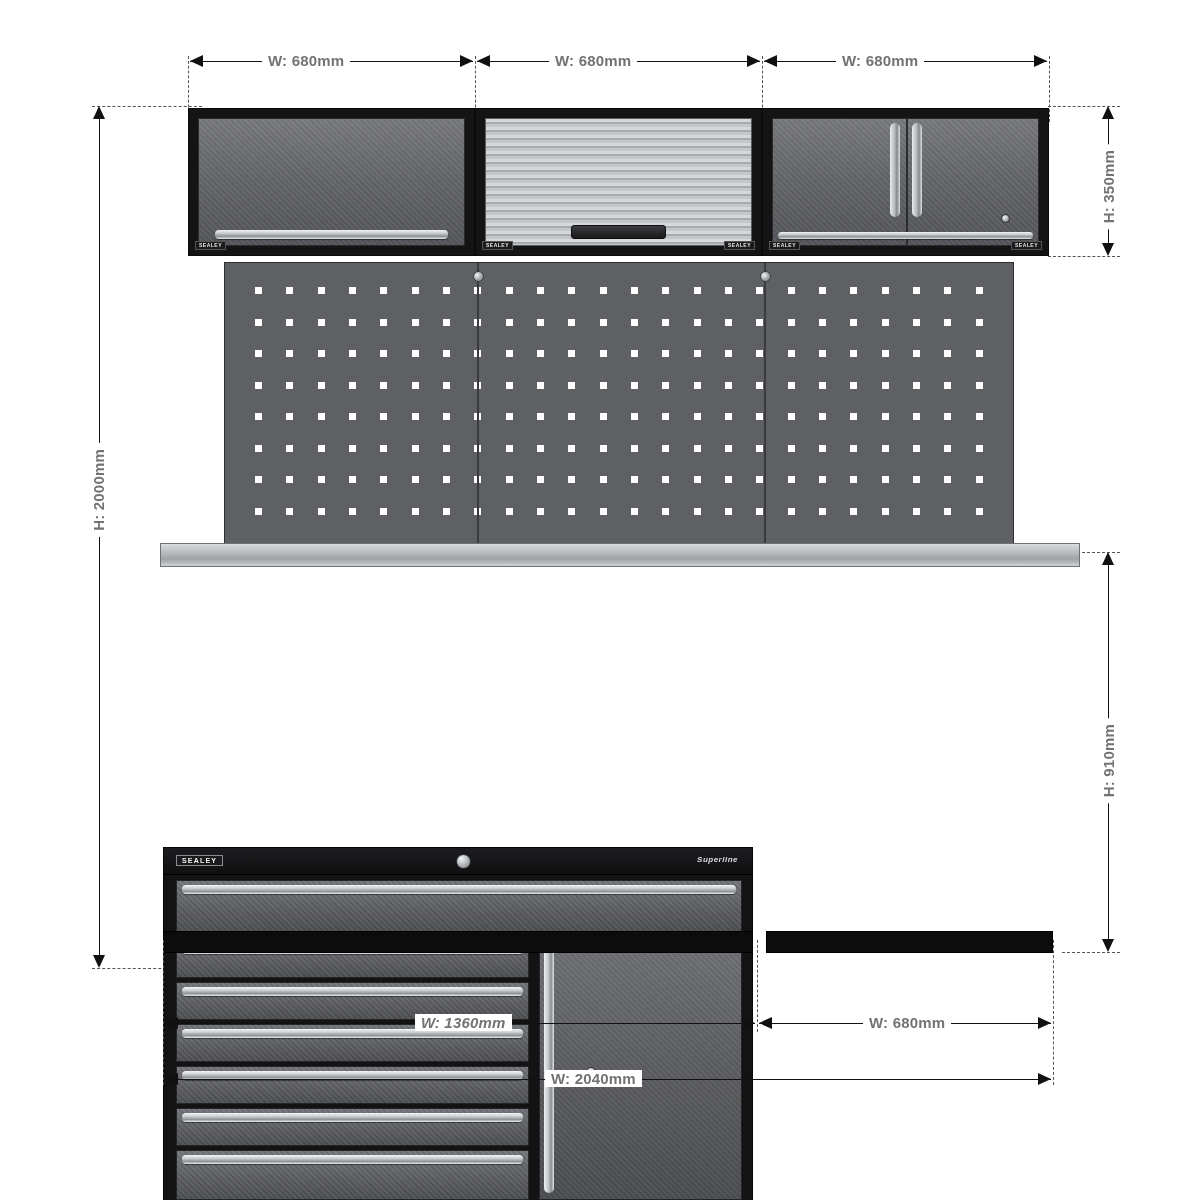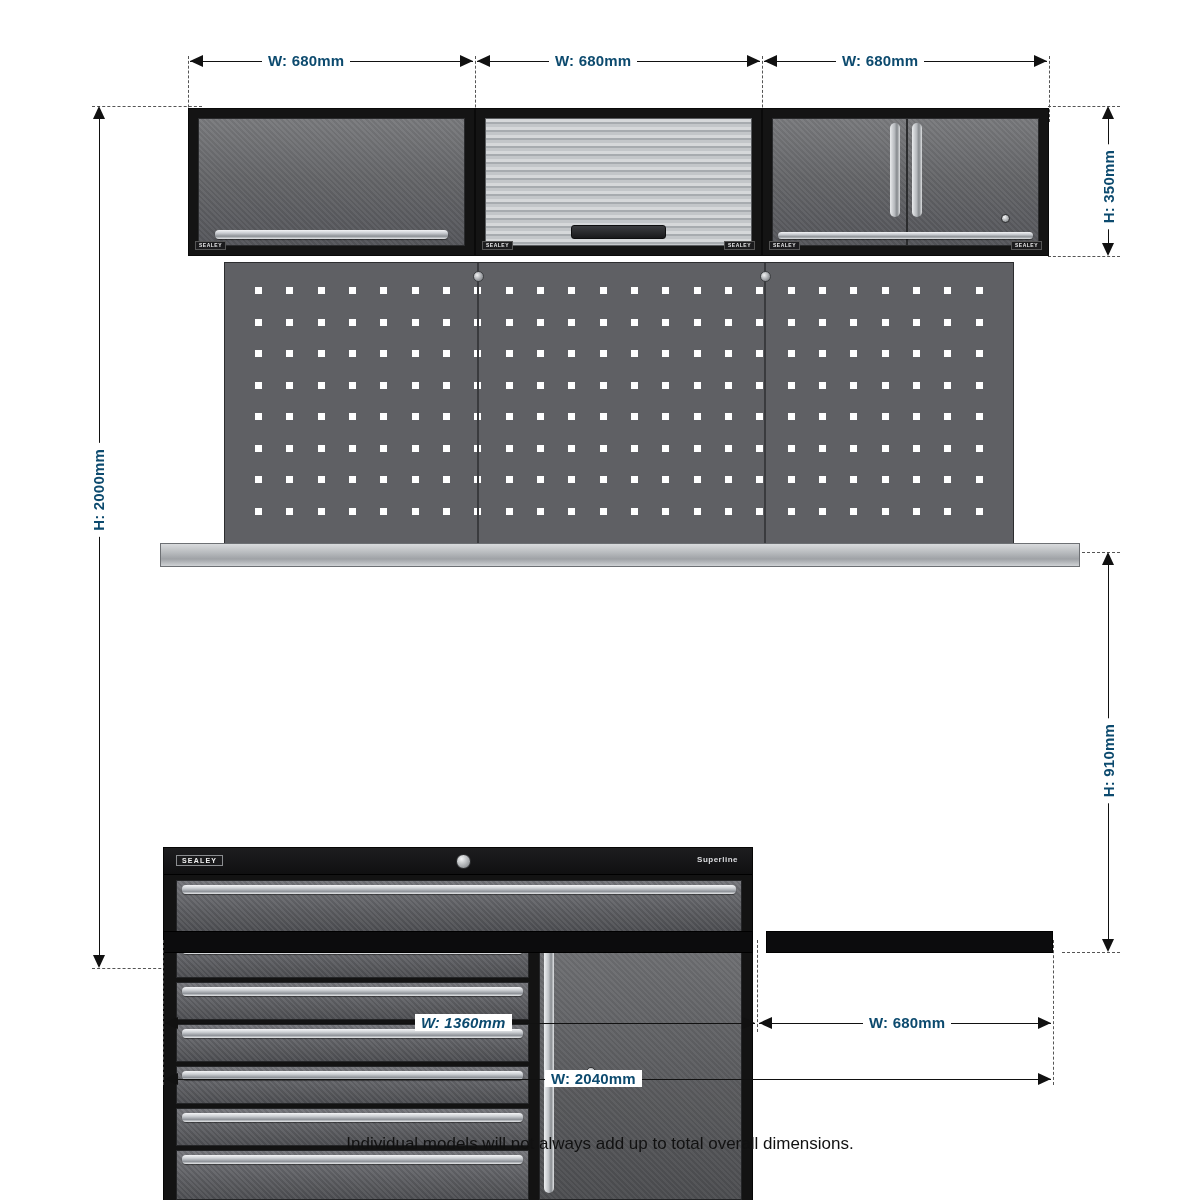--- a/index.html
+++ b/index.html
@@ -19,21 +19,21 @@
     position: absolute;
     inset: 0;
   }
 
   
   .dim-label {
     position: absolute;
     font-size: 15px;
     font-weight: 700;
     letter-spacing: .2px;
-    color: #0c4a6e;
+    color: #737373;
     background: #fff;
     padding: 0 6px;
     white-space: nowrap;
   }
   .dim-label.vertical {
     writing-mode: vertical-rl;
     transform: rotate(180deg);
     padding: 6px 0;
   }
   .hline {
@@ -237,20 +237,21 @@
     letter-spacing: 1.2px;
     color: #f2f2f2;
     border: 1px solid #8b8d90;
     padding: 1px 5px;
     line-height: 1;
     background: #1a1a1c;
   }
   .superline-logo {
     position: absolute;
     font-size: 8px;
+    font-style: italic;
     font-weight: 700;
     color: #dcdde0;
     letter-spacing: .5px;
   }
   .drawer {
     position: absolute;
     background: linear-gradient(180deg,#6e6f72 0%, #5b5c5f 55%, #4f5053 100%);
     border: 1px solid #242527;
     box-sizing: border-box;
   }
@@ -632,15 +633,14 @@
   <div class="hline" style="left:759px; top:1023px; width:292px;"></div>
   <div class="arrow left" style="left:759px; top:1017px;"></div>
   <div class="arrow right" style="left:1038px; top:1017px;"></div>
   <div class="dim-label" style="left:863px; top:1014px;">W: 680mm</div>
 
   <div class="hline" style="left:165px; top:1079px; width:886px;"></div>
   <div class="arrow left" style="left:165px; top:1073px;"></div>
   <div class="arrow right" style="left:1038px; top:1073px;"></div>
   <div class="dim-label" style="left:545px; top:1070px;">W: 2040mm</div>
 
-  <div class="footnote" style="top:1134px;">Individual models will not always add up to total overall dimensions.</div>
 
 </div>
 
 </body></html>

